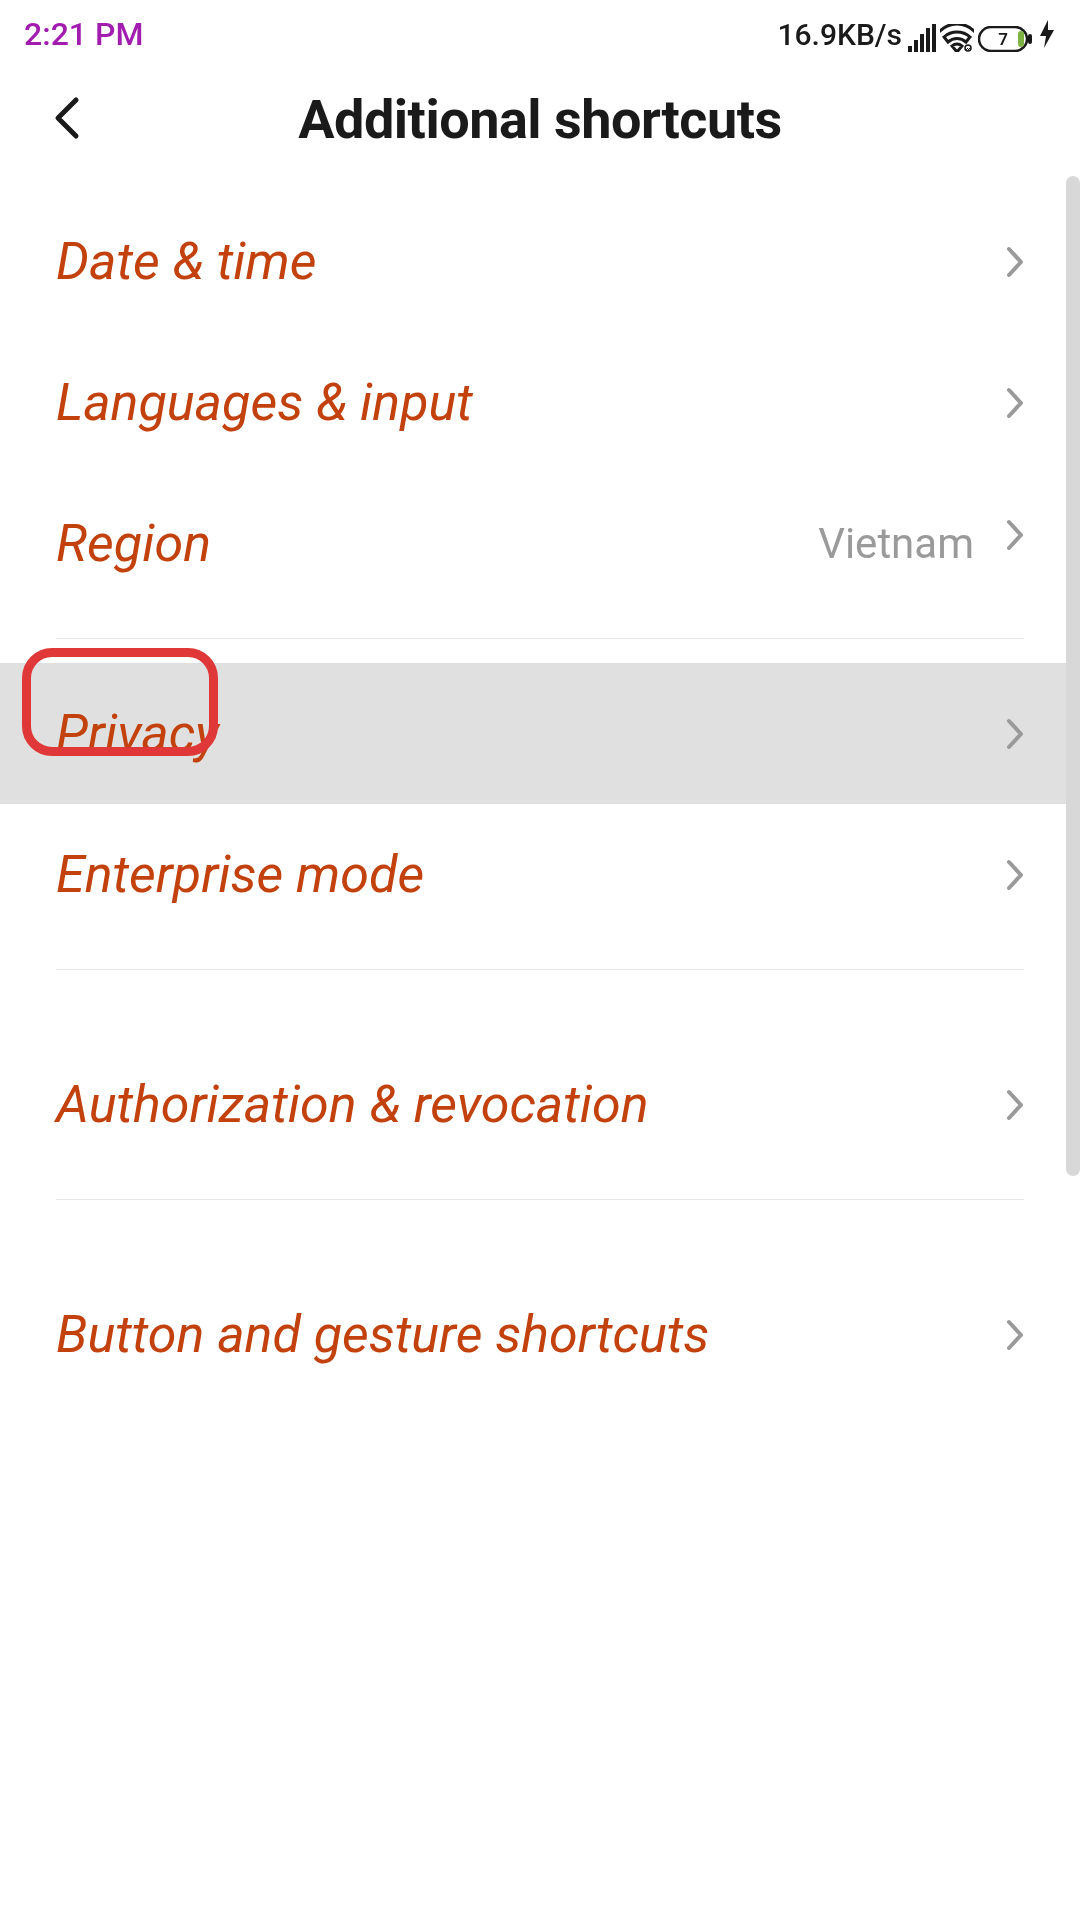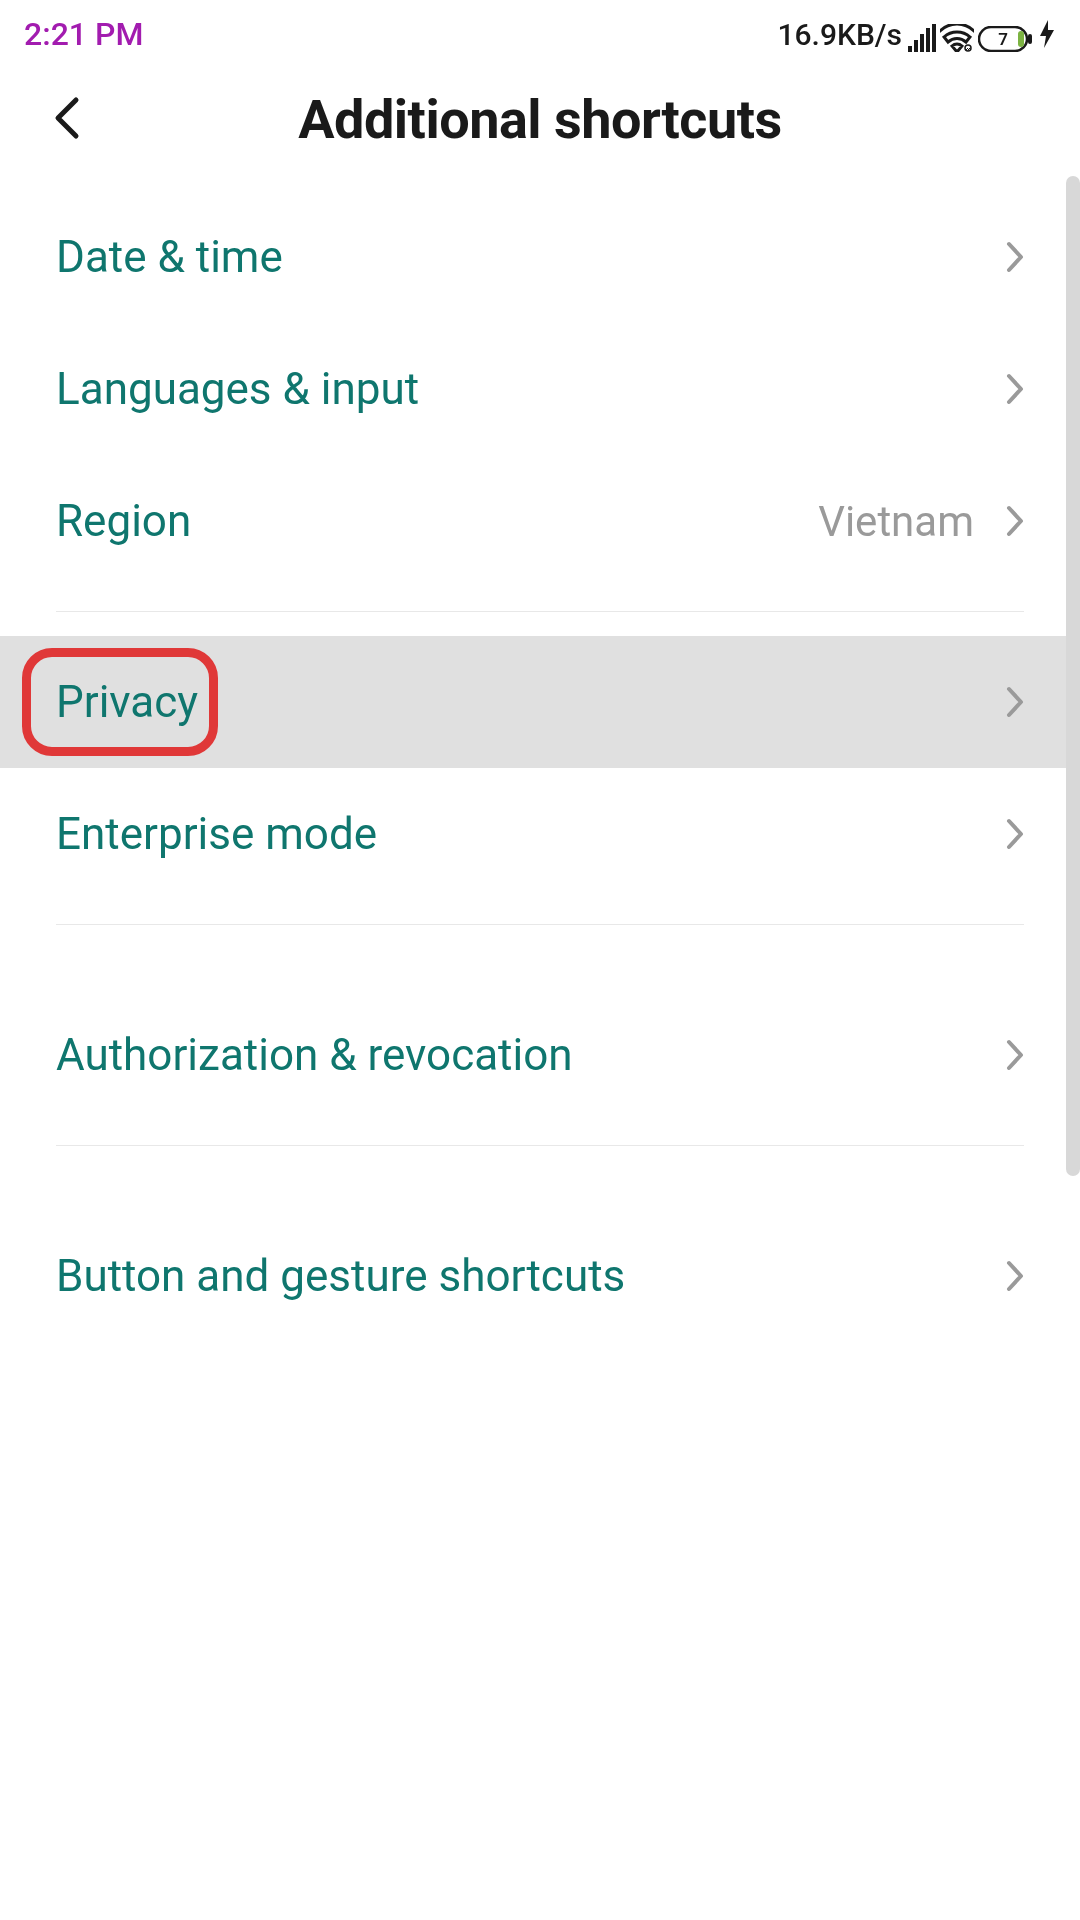--- a/index.html
+++ b/index.html
@@ -85,27 +85,28 @@
       align-items: center;
       justify-content: space-between;
       padding: 40px 56px 40px 56px;
       min-height: 126px;
       cursor: pointer;
     }
     .setting-item.highlighted {
       background: #e0e0e0;
     }
     .setting-label {
-      font-size: 44px;
+      font-size: 52px;
       font-weight: 400;
-      color: #0f766e;
+      color: #c2410c;
+      font-style: italic;
     }
     .setting-right {
       display: flex;
-      align-items: center;
+      align-items: flex-start;
       gap: 32px;
     }
     .setting-value {
       font-size: 42px;
       font-weight: 400;
       color: #9a9a9a;
     }
     .chevron {
       display: flex;
       align-items: center;

